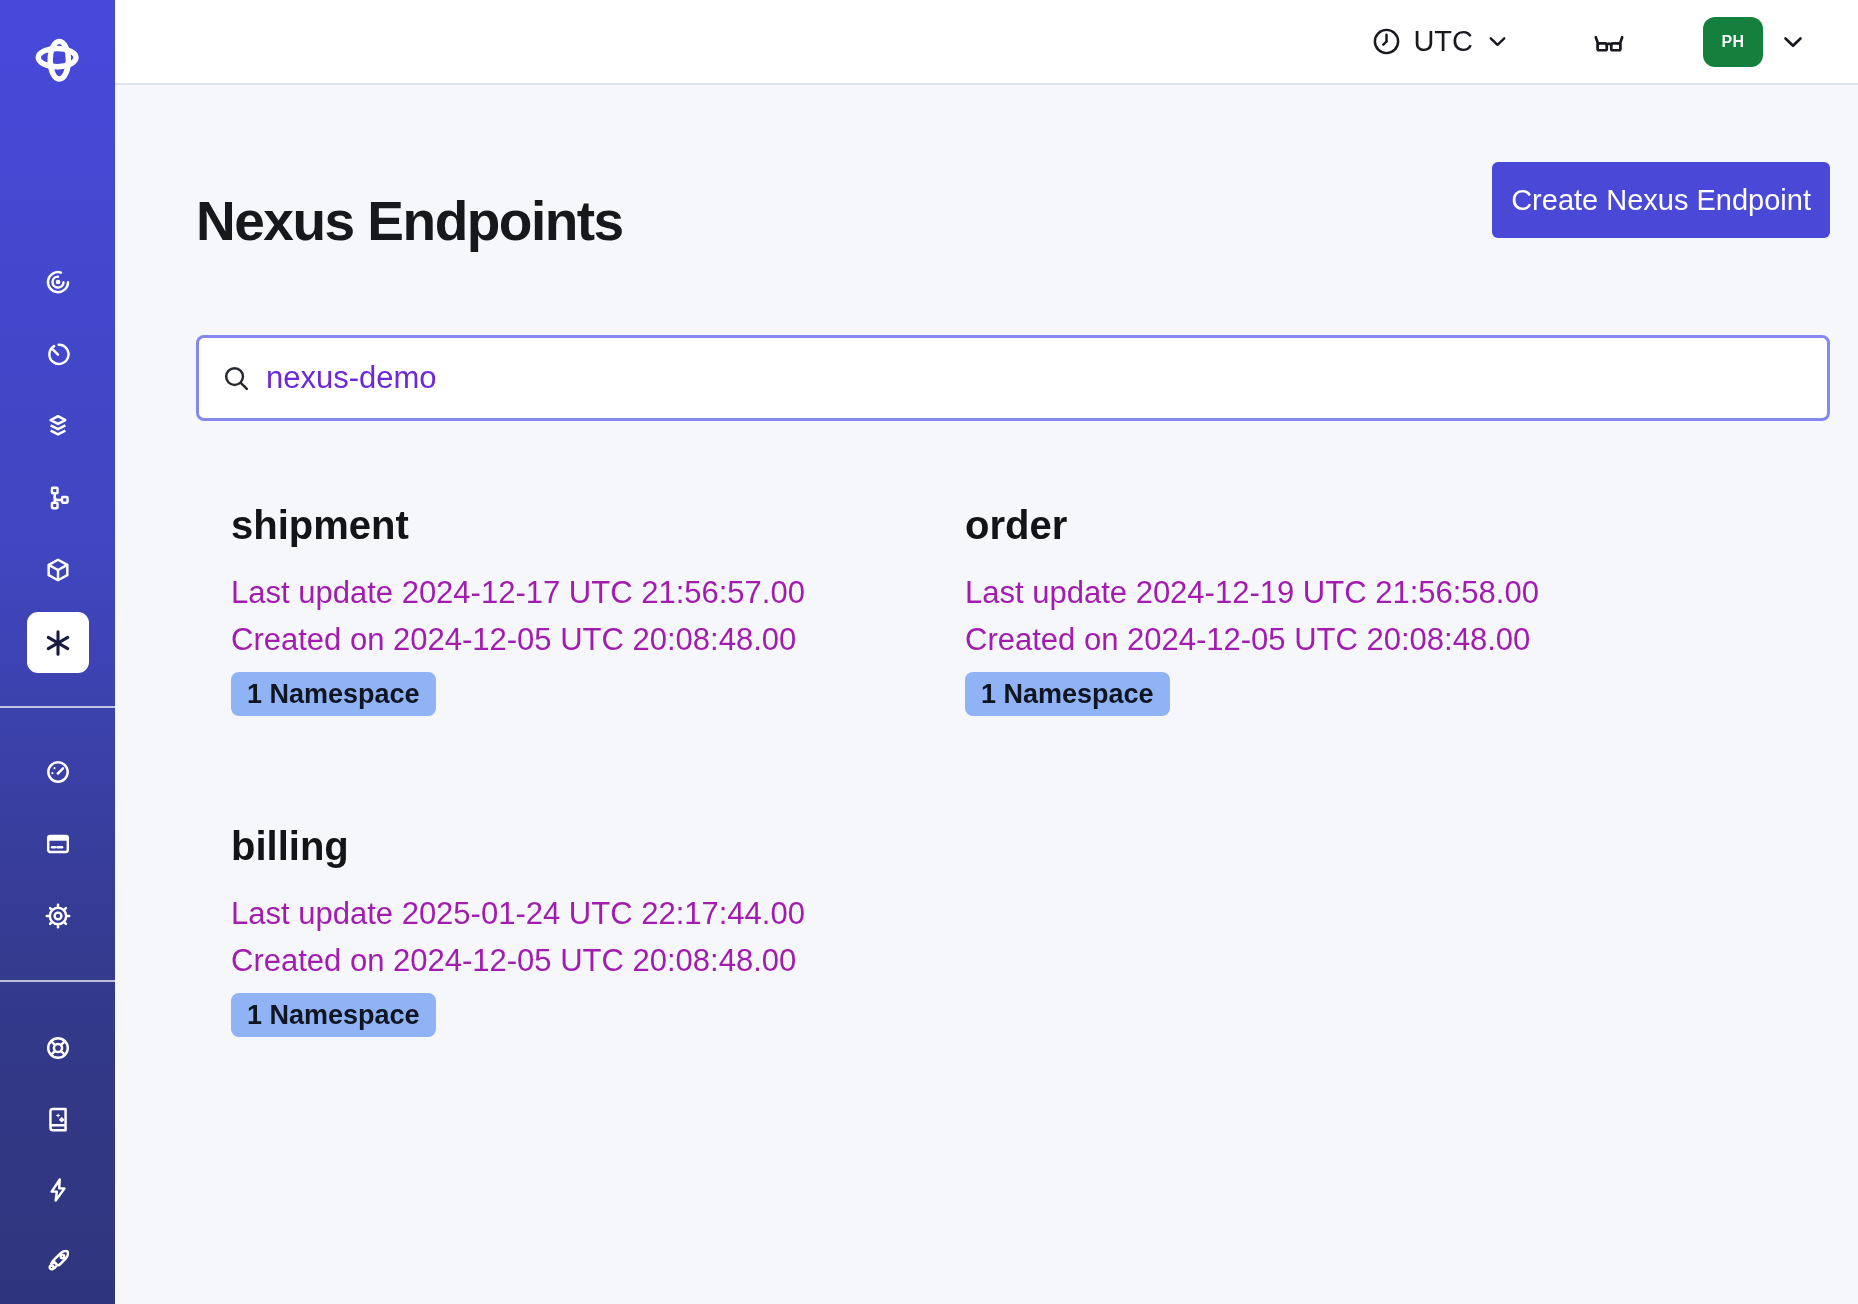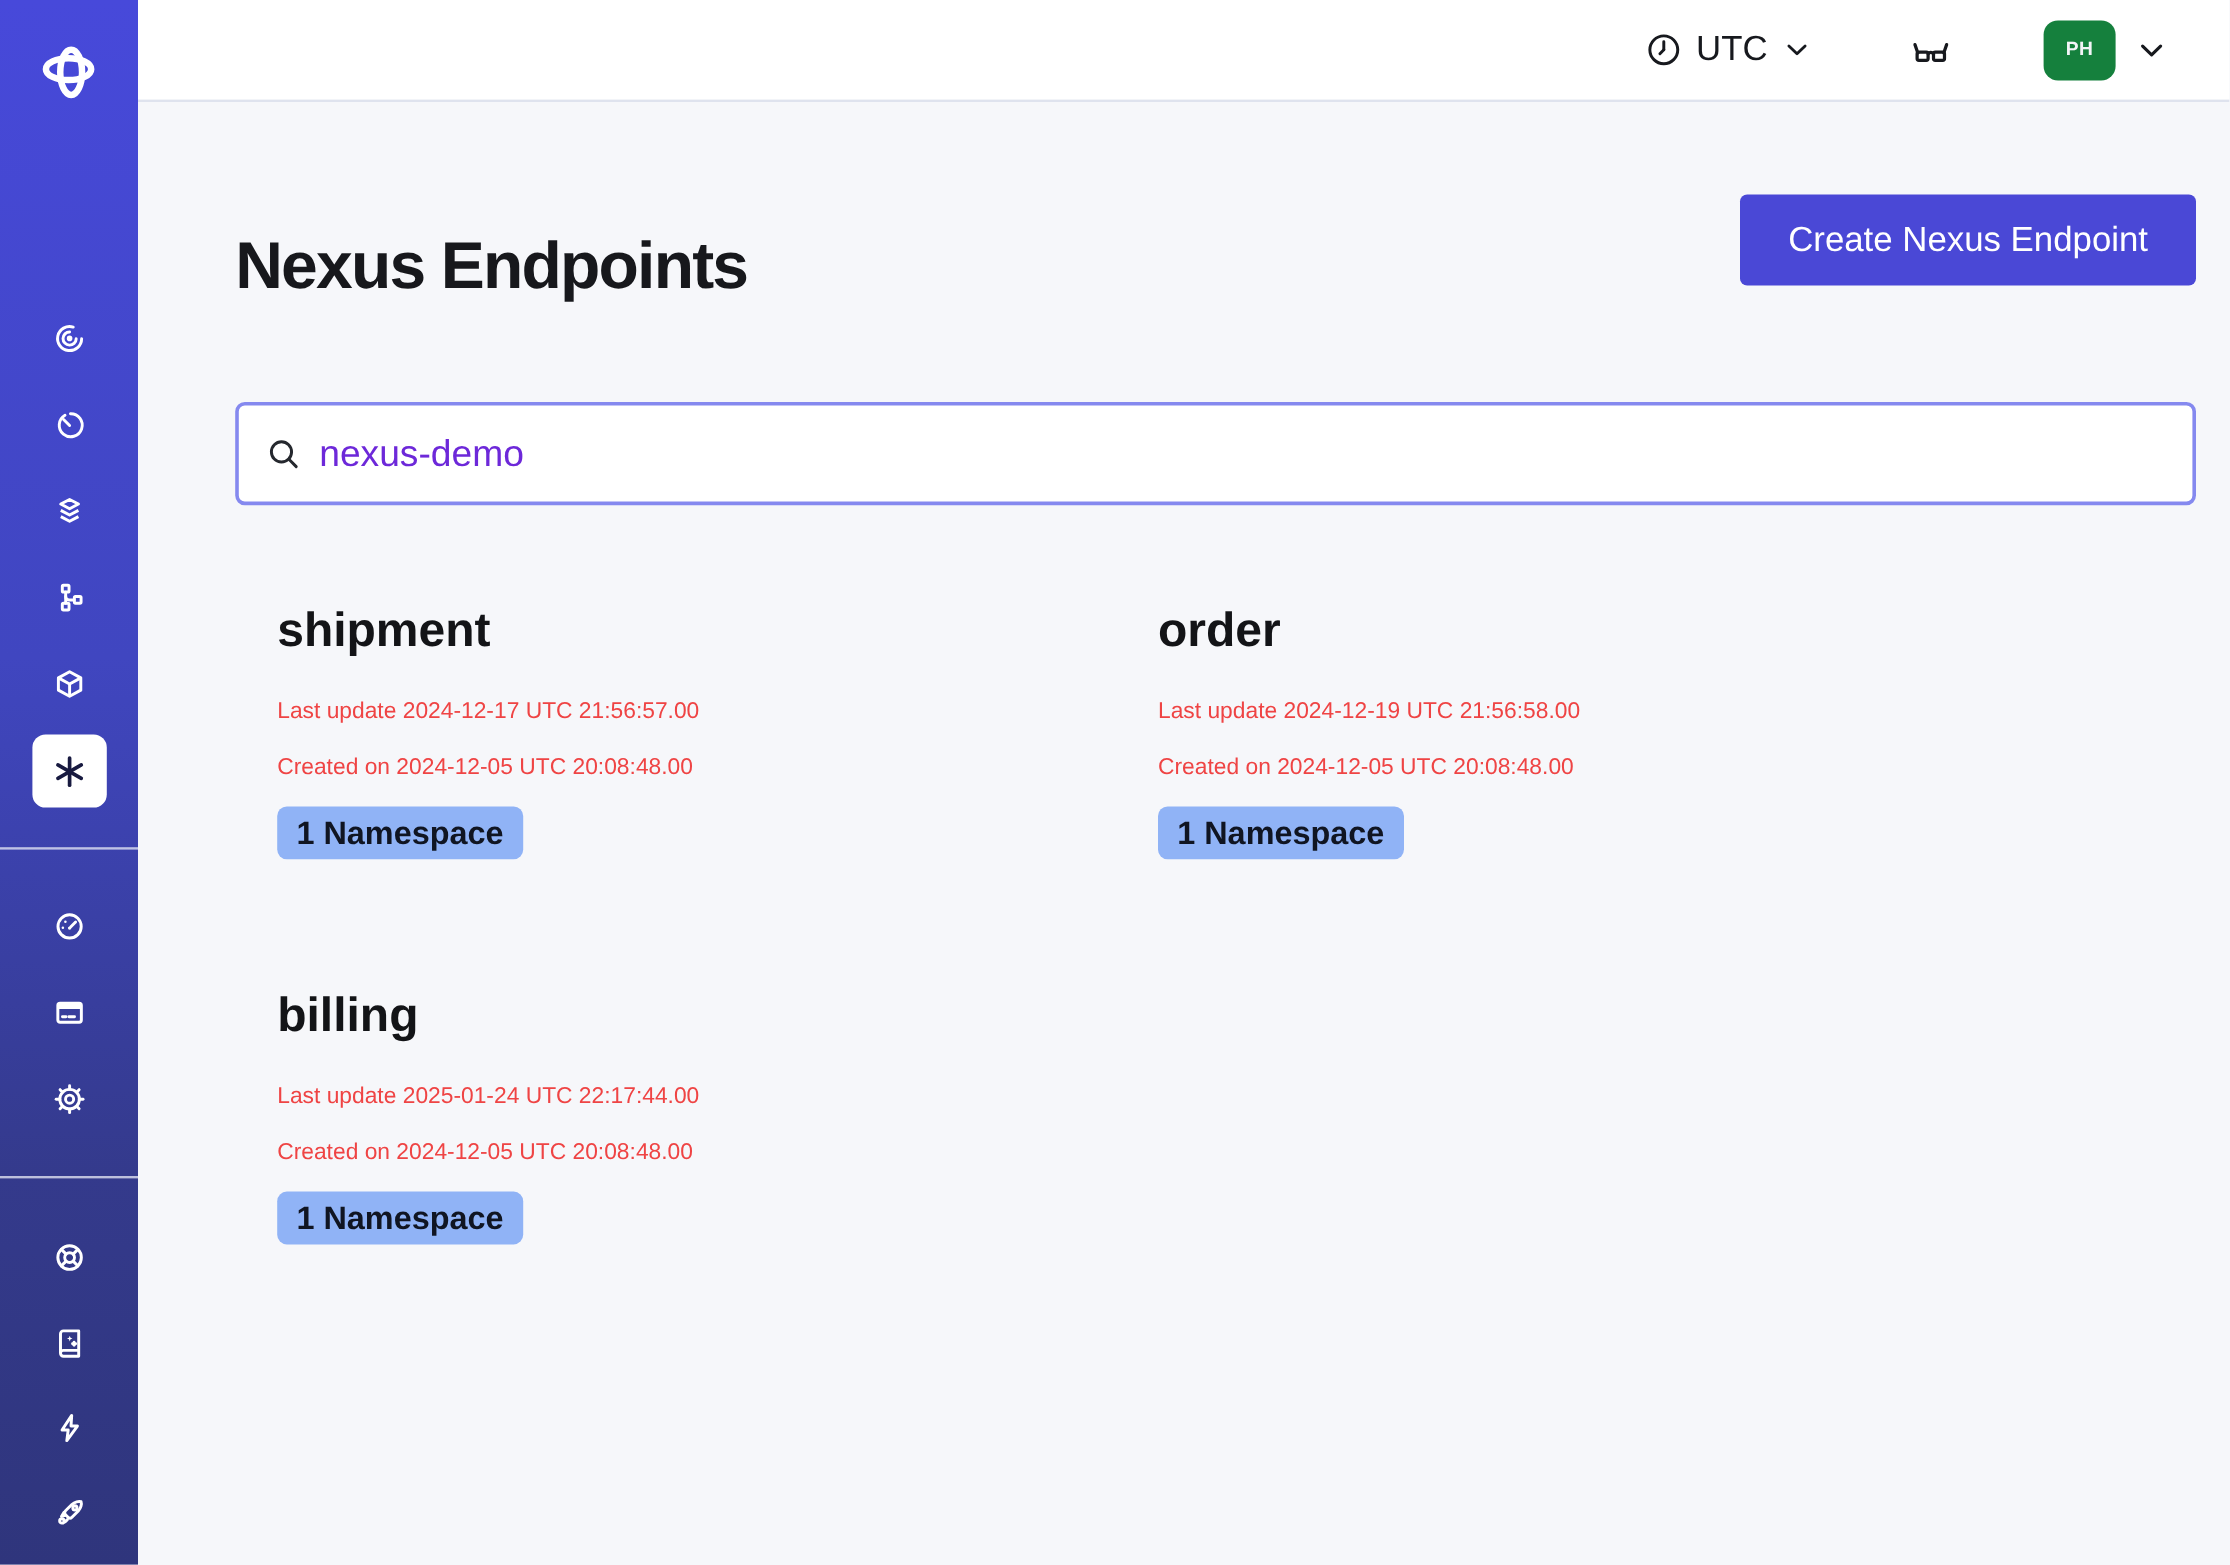--- a/index.html
+++ b/index.html
@@ -50,21 +50,21 @@
   }
 
   
   .content { flex:1; padding:77px 28px 0 81px; overflow:hidden; }
   .title-row { display:flex; justify-content:space-between; align-items:flex-start; }
   .page-title {
     margin-top:27px;
     font-size:55px; font-weight:700; letter-spacing:-1.5px; color:#17181c; line-height:64px;
   }
   .create-btn {
-    height:76px; padding:0 40px; border:none; border-radius:6px;
+    height:76px; padding:0 19px; border:none; border-radius:6px;
     background:#4a48d6; color:#ffffff; font-family:"Liberation Sans",sans-serif;
     font-size:29px; font-weight:500; cursor:pointer; line-height:76px;
   }
   .search-box {
     margin-top:82px; height:86px; width:100%;
     background:#ffffff; border:3px solid #8589ef; border-radius:8px;
     display:flex; align-items:center;
   }
   .search-box svg { margin:0 14px 0 22px; flex:0 0 auto; }
   .search-input {
@@ -72,21 +72,21 @@
     font-family:"Liberation Sans",sans-serif; font-size:31px; color:#6d28d9;
   }
 
   .cards {
     margin-top:80px;
     display:grid; grid-template-columns:734px 734px; row-gap:106px;
   }
   .card { padding-left:35px; }
   .card-title { font-size:40px; font-weight:700; color:#131417; line-height:48px; cursor:pointer; }
   .card-meta { margin-top:20px; }
-  .meta-line { font-size:19px; color:#ef4444; line-height:47px; white-space:nowrap; }
+  .meta-line { font-size:31px; color:#a21caf; line-height:47px; white-space:nowrap; }
   .badge {
     display:inline-block; margin-top:9px; padding:5px 16px;
     background:#90b3f6; border-radius:8px;
     font-size:27px; font-weight:700; color:#101522; line-height:34px;
   }
 </style>
 </head>
 <body>
 
 <nav class="sidebar">

